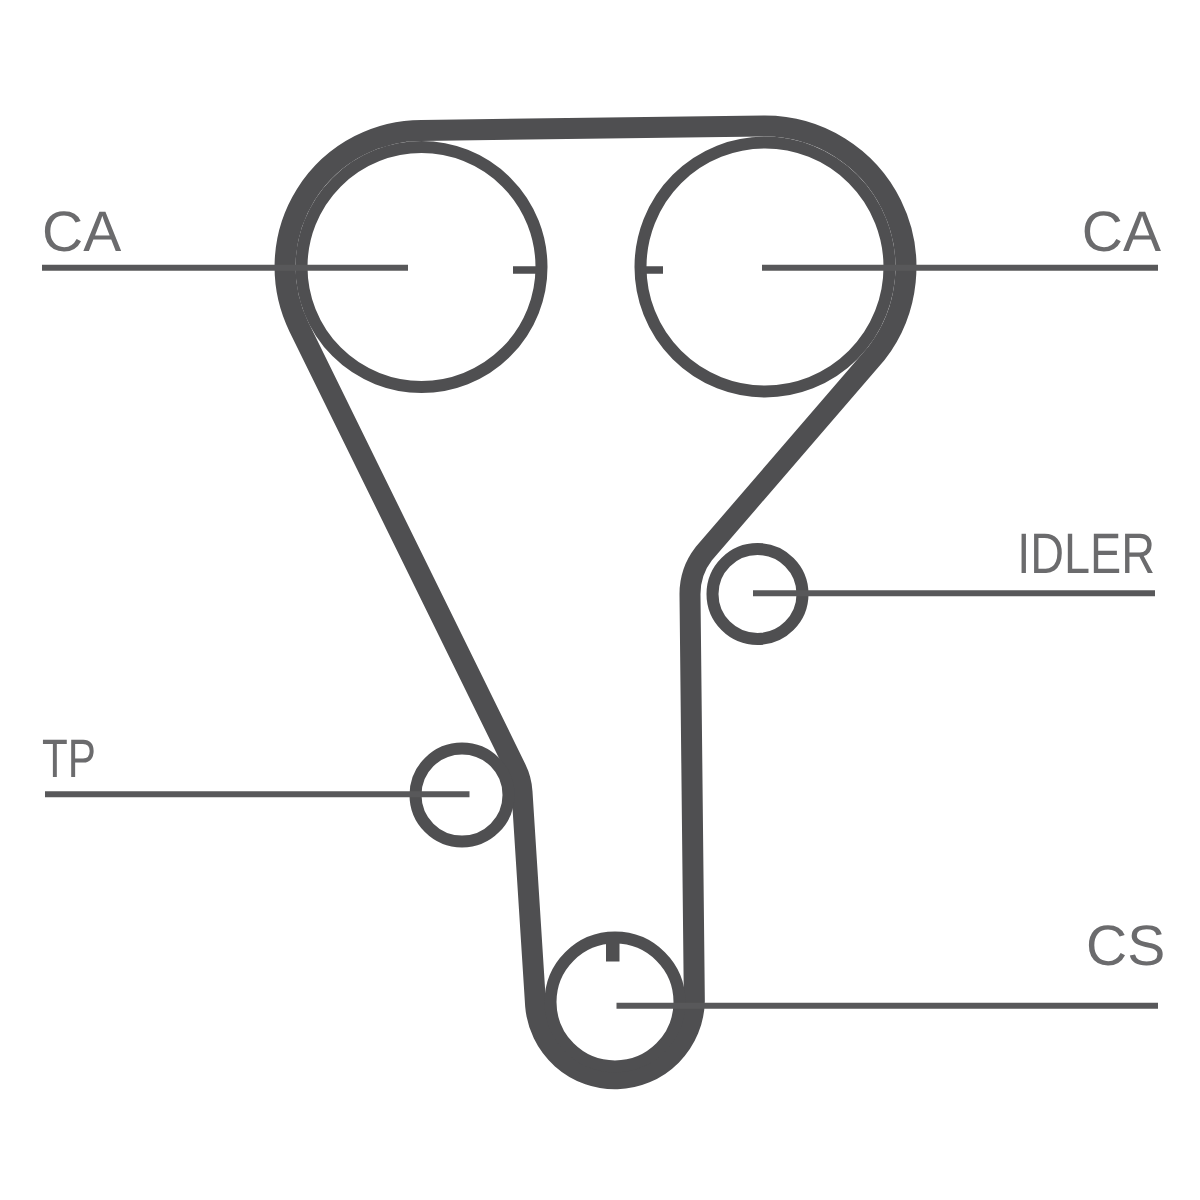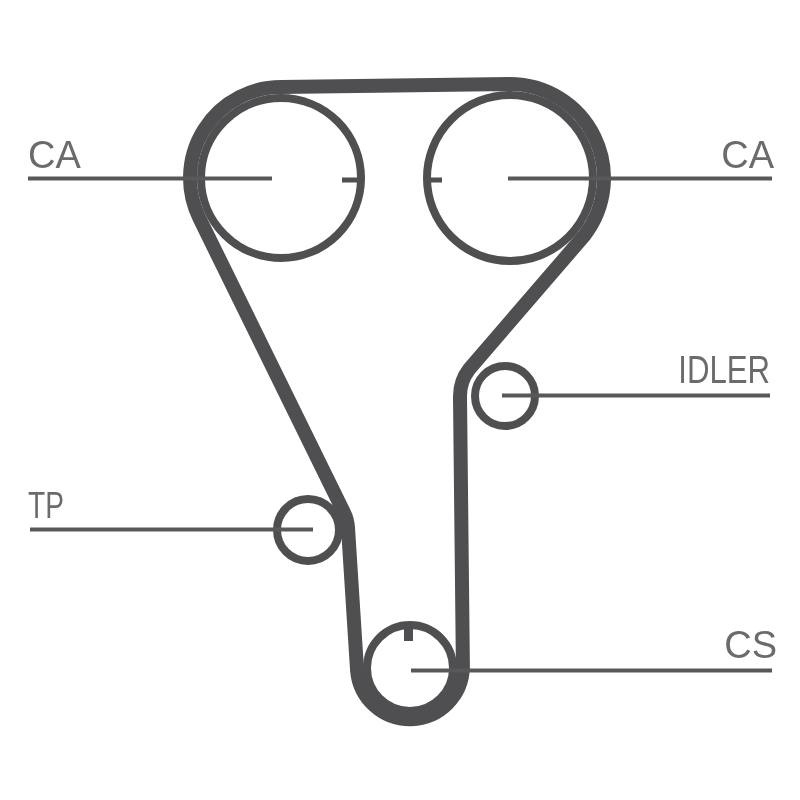--- a/index.html
+++ b/index.html
@@ -28,21 +28,21 @@
     letter-spacing: 0px;
     white-space: nowrap;
     user-select: none;
   }
   .lbl-ca-left  { left: 28px;  top: 136px; }
   .lbl-ca-right { left: 721px; top: 136px; width: 53px; text-align: right; }
   .lbl-idler    { left: 658px; top: 351px; width: 112px; text-align: right;
                   transform: scaleX(0.82); transform-origin: right center; }
   .lbl-tp       { left: 28px;  top: 488px; font-size: 36px; line-height: 36px;
                   transform: scaleX(0.78); transform-origin: left center; }
-  .lbl-cs       { left: 724px; top: 626px; width: 53px; text-align: right; }
+  .lbl-cs       { left: 724px; top: 612px; width: 53px; }
 </style>
 </head>
 <body>
 
 <div id="stage">
 
   <svg width="800" height="800" viewBox="0 0 800 800">
 
     <path d="M 281 87
              L 510 84

